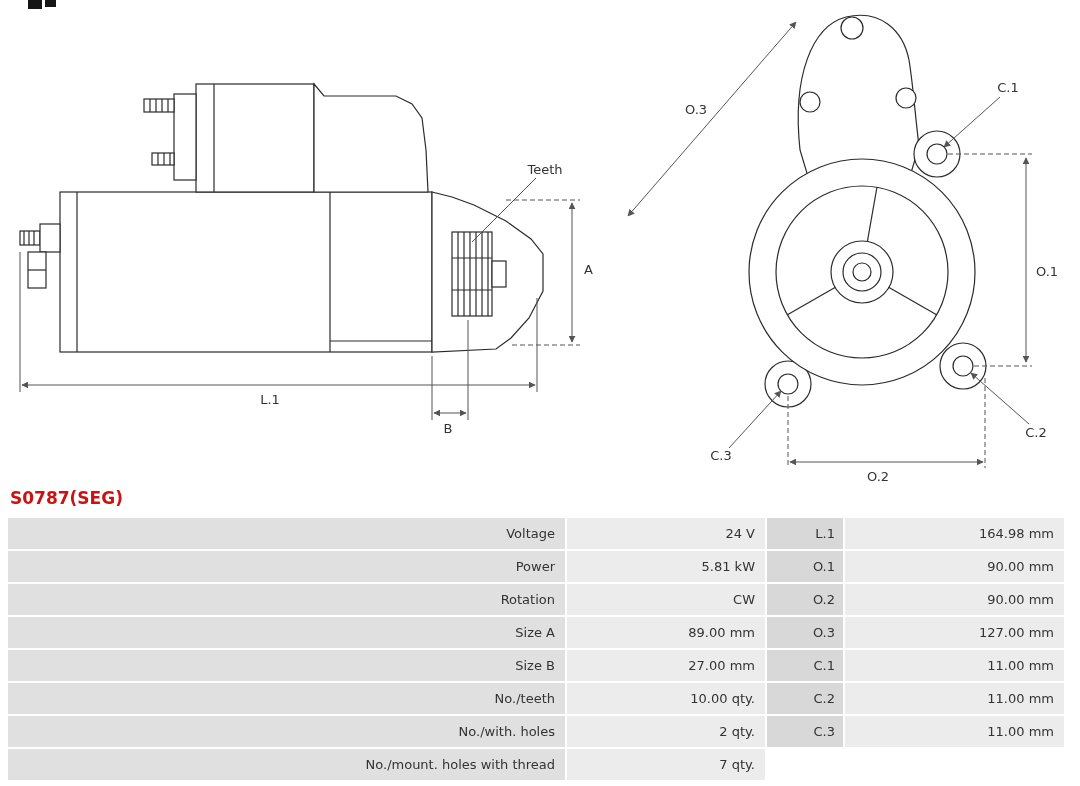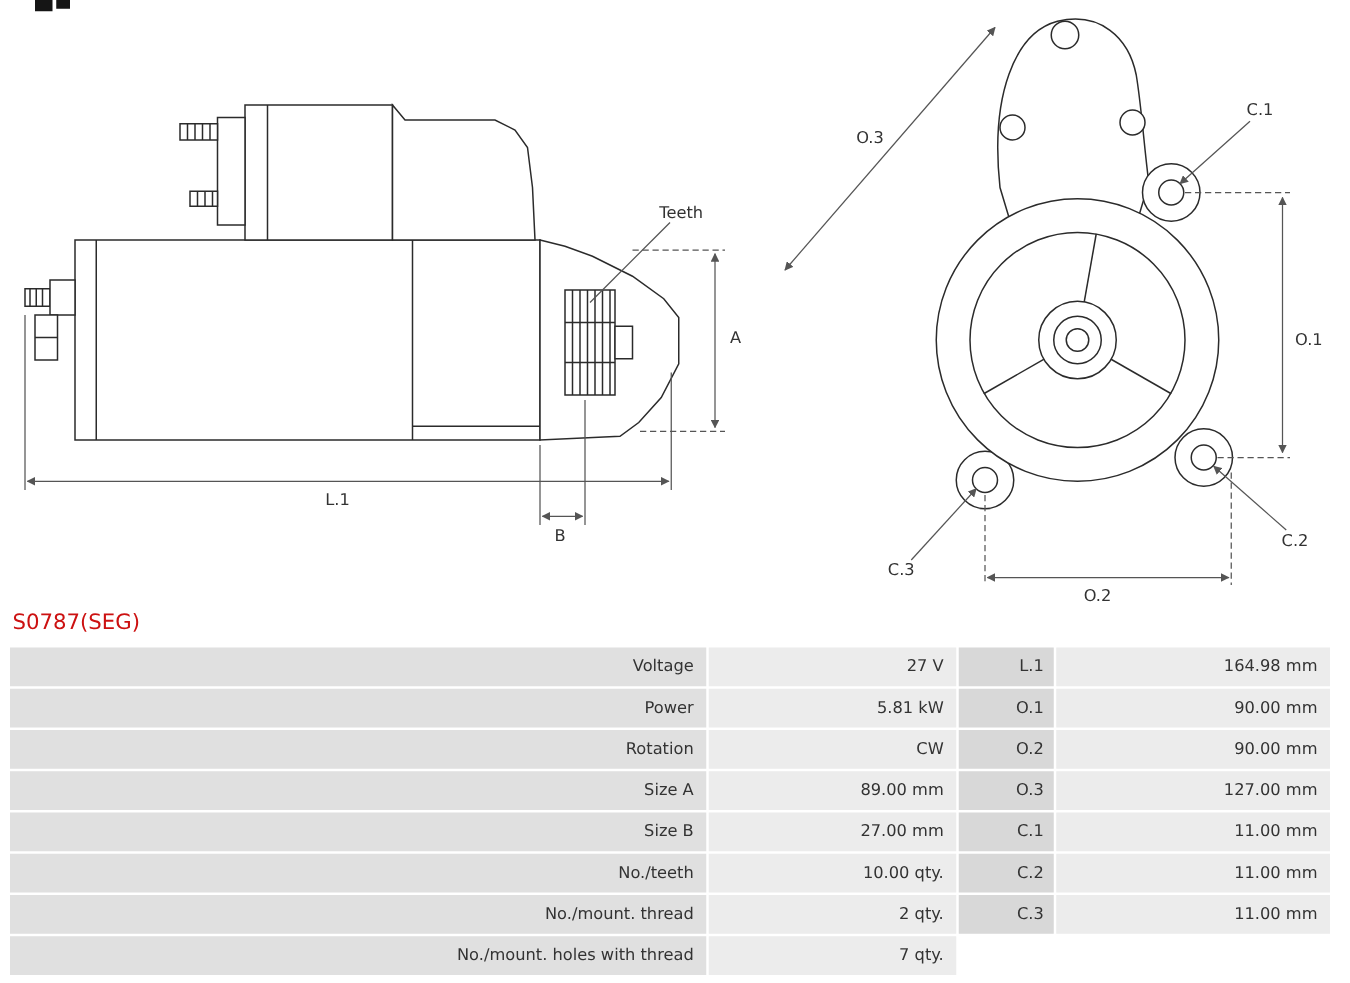--- a/index.html
+++ b/index.html
@@ -9,21 +9,21 @@
     font-family:"DejaVu Sans","Liberation Sans",sans-serif;
     color:#333;
   }
   .page{position:relative;width:1080px;height:786px;background:#fff}
   .corner-mark{position:absolute;top:0;left:28px;width:14px;height:9px;background:#151515}
   .corner-mark::after{content:"";position:absolute;left:17px;top:0;width:11px;height:7px;background:#151515}
   svg{display:block}
   svg text{font-family:"DejaVu Sans","Liberation Sans",sans-serif}
   .part-number{
     padding-left:10px;margin-top:2px;height:24px;line-height:20px;
-    font-size:17px;color:var(--part-number-red,#cc1111);
+    font-size:17px;color:var(--part-number-red,#cc1111);font-weight:bold;
   }
   .spec-table{
     margin:6px 8px 0 8px;
     display:grid;
     grid-template-columns:557px 198px 76px 219px;
     gap:2px;
   }
   .trow{display:contents}
   .cell{
     height:31px;line-height:31px;font-size:13px;
@@ -191,21 +191,21 @@
       <text x="721" y="460" text-anchor="middle">C.3</text>
     </g>
   </svg>
 
   <div class="part-number">S0787(SEG)</div>
 
   <div class="spec-table">
 
     <div class="trow">
       <div class="cell c-label">Voltage</div>
-      <div class="cell c-value">27 V</div>
+      <div class="cell c-value">24 V</div>
       <div class="cell c-dim">L.1</div>
       <div class="cell c-dimval">164.98 mm</div>
     </div>
 
     <div class="trow">
       <div class="cell c-label">Power</div>
       <div class="cell c-value">5.81 kW</div>
       <div class="cell c-dim">O.1</div>
       <div class="cell c-dimval">90.00 mm</div>
     </div>
@@ -232,21 +232,21 @@
     </div>
 
     <div class="trow">
       <div class="cell c-label">No./teeth</div>
       <div class="cell c-value">10.00 qty.</div>
       <div class="cell c-dim">C.2</div>
       <div class="cell c-dimval">11.00 mm</div>
     </div>
 
     <div class="trow">
-      <div class="cell c-label">No./mount. thread</div>
+      <div class="cell c-label">No./with. holes</div>
       <div class="cell c-value">2 qty.</div>
       <div class="cell c-dim">C.3</div>
       <div class="cell c-dimval">11.00 mm</div>
     </div>
 
     <div class="trow">
       <div class="cell c-label">No./mount. holes with thread</div>
       <div class="cell c-value">7 qty.</div>
       <div class="cell c-dim blank"></div>
       <div class="cell c-dimval blank"></div>

